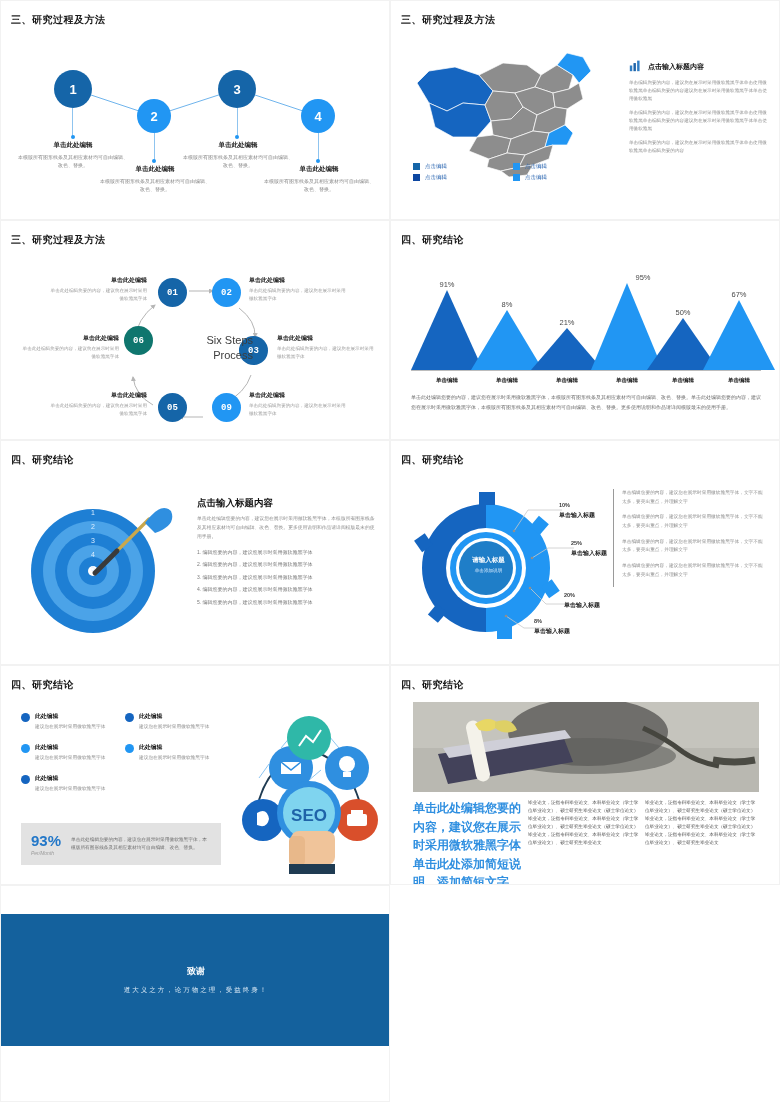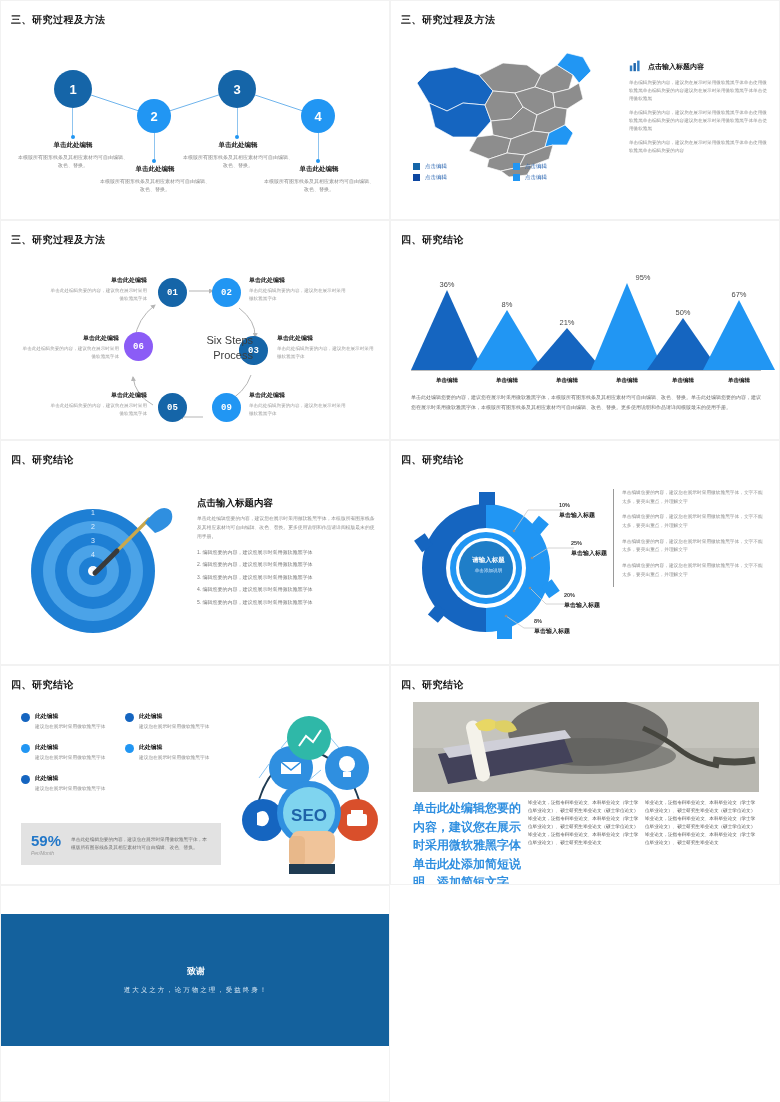--- a/index.html
+++ b/index.html
@@ -281,21 +281,21 @@
           </div>
       <div class="six-circle" style="left:238px;top:83px;background:#1565a8;">
         <span>03</span>
           </div>
       <div class="six-circle" style="left:211px;top:140px;background:#2196f3;">
         <span>09</span>
           </div>
       <div class="six-circle" style="left:157px;top:140px;background:#1565a8;">
         <span>05</span>
           </div>
-      <div class="six-circle" style="left:123px;top:79px;background:#8b5cf6;">
+      <div class="six-circle" style="left:123px;top:73px;background:#0f766e;">
         <span>06</span>
           </div>
       <div class="six-center" style="white-space:pre-line;">Six Steps
 Process</div>
 
       <div class="six-label" style="left:48px;top:23px;text-align:right;">
         <div class="sl-t">单击此处编辑</div>
         <div class="sl-b">单击此处编辑您要的内容，建议您在展示时采用微软雅黑字体</div>
       </div>
       <div class="six-label" style="left:248px;top:23px;text-align:left;">
@@ -321,21 +321,21 @@
     </div>
   </div>
 
 
   <div class="slide">
     <div class="slide-title">四、研究结论</div>
     <div class="tri-stage">
       <div class="tri-axis"></div>
 
       <div class="tri" style="left:0px;border-left-width:36px;border-right-width:36px;border-bottom-width:80px;border-bottom-color:#1565c0;"></div>
-      <div class="tri-val" style="left:16px;top:11px;">36%</div>
+      <div class="tri-val" style="left:16px;top:11px;">91%</div>
       <div class="tri-cat" style="left:8px;">单击编辑</div>
 
       <div class="tri" style="left:60px;border-left-width:36px;border-right-width:36px;border-bottom-width:60px;border-bottom-color:#2196f3;"></div>
       <div class="tri-val" style="left:76px;top:31px;">8%</div>
       <div class="tri-cat" style="left:68px;">单击编辑</div>
 
       <div class="tri" style="left:120px;border-left-width:36px;border-right-width:36px;border-bottom-width:42px;border-bottom-color:#1565c0;"></div>
       <div class="tri-val" style="left:136px;top:49px;">21%</div>
       <div class="tri-cat" style="left:128px;">单击编辑</div>
 
@@ -480,21 +480,21 @@
       <div class="seo-item">
         <span class="seo-dot" style="background:#1565c0"></span>
         <div>
               <div class="seo-t">此处编辑</div>
              <div class="seo-b">建议您在展示时采用微软雅黑字体</div>
             </div>
       </div>
     </div>
     <div class="seo-stat">
       <div>
-        <div class="seo-pct">59%</div>
+        <div class="seo-pct">93%</div>
         <div class="seo-per">Per/Month</div>
       </div>
       <div class="seo-stat-text">单击此处编辑您要的内容，建议您在展示时采用微软雅黑字体，本模版所有图形线条及其相应素材均可自由编辑、改色、替换。</div>
     </div>
 
     <div class="seo-art">
       <svg width="160" height="170" viewBox="0 0 160 170">
         <path d="M30 92 Q42 52 80 42 Q118 52 130 92" stroke="#1f3b52" stroke-width="2" fill="none"></path>
         <g stroke="#4ba3e8" stroke-width="0.8" opacity="0.8">
           <line x1="30" y1="70" x2="40" y2="56"></line>

